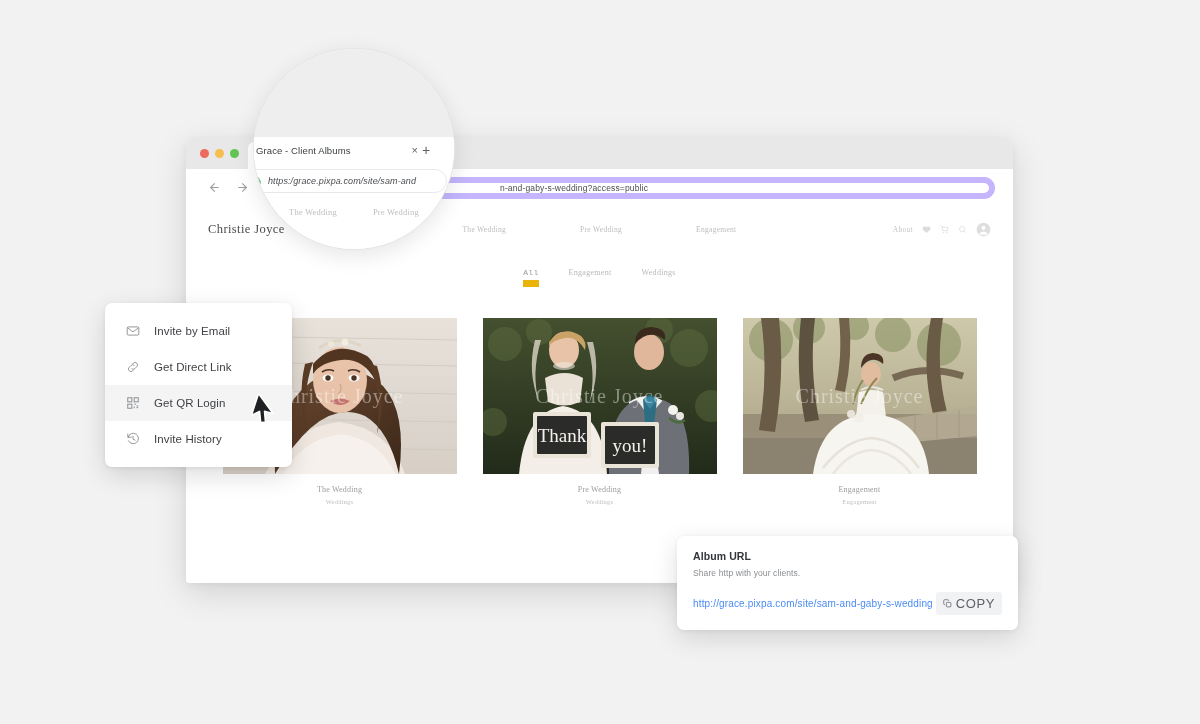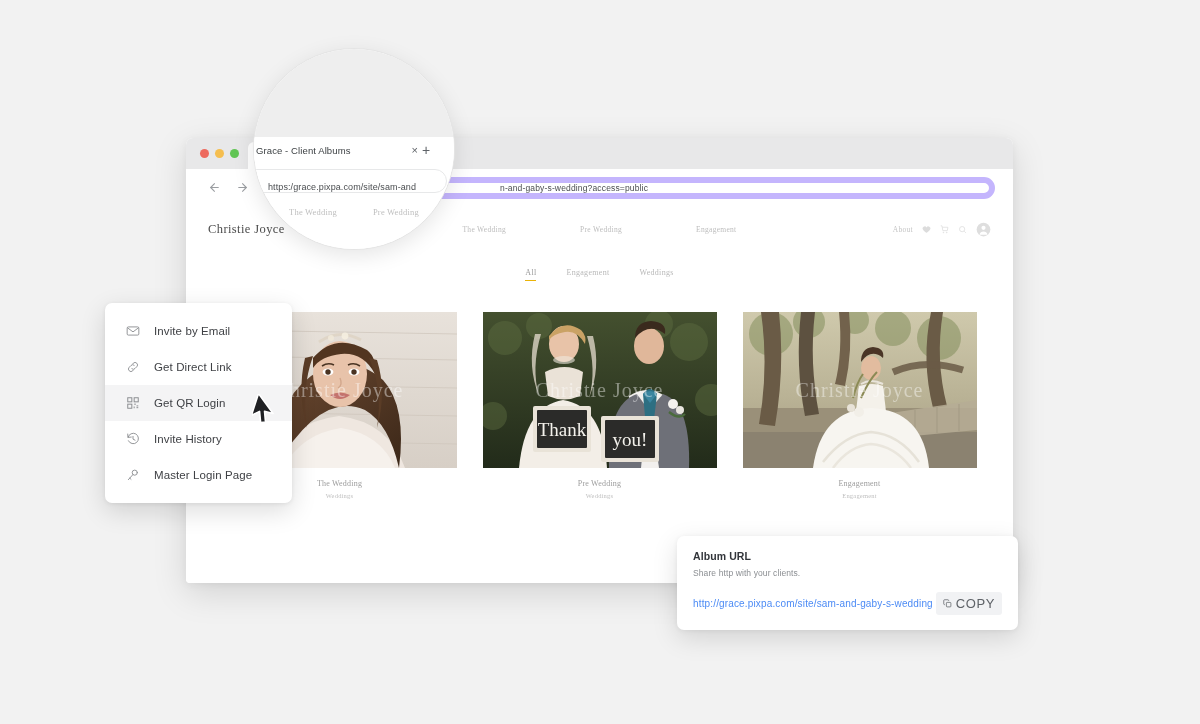--- a/index.html
+++ b/index.html
@@ -179,21 +179,22 @@
   }
   #album-filters .filter {
     font-family: "Liberation Serif", serif;
     font-size: 8px;
     color: #b9b9b9;
     letter-spacing: 0.3px;
     padding-bottom: 3px;
   }
   #album-filters .filter.active {
     color: #9a9a9a;
-    border-bottom: 1px solid #eab308;
+    border-bottom: 7px solid #eab308;
+    font-family: Liberation Mono, monospace;
   }
 
   #album-grid {
     display: flex;
     justify-content: center;
     gap: 26px;
     margin-top: 31px;
   }
   .album-card { width: 234px; }
   .album-thumb {
@@ -391,24 +392,25 @@
   }
   #mag-omnibox {
     position: absolute;
     left: -12px;
     top: 120px;
     width: 205px;
     height: 24px;
     border: 1px solid #e7e8e9;
     border-radius: 13px;
     display: flex;
-    align-items: flex-end;
+    align-items: center;
     padding: 0 10px;
     box-sizing: border-box;
     background: #fff;
+    font-style: italic;
   }
   #mag-omnibox .mo-url {
     font-size: 9px;
     color: #4a4d50;
     white-space: nowrap;
     margin-left: 6px;
     letter-spacing: 0.1px;
   }
   .lock-ico { color: #1a9e4b; display: flex; align-items: center; }
   #mag-nav {
@@ -727,30 +729,20 @@
     <span class="mi-icon">
       <svg width="14" height="14" viewBox="0 0 24 24" fill="none" stroke="currentColor" stroke-width="1.6" stroke-linecap="round">
           <path d="M3.5 9a9 9 0 1 1 .6 6"></path>
           <polyline points="3 3.5 3.3 9.2 9 8.7"></polyline>
           <polyline points="12 7.5 12 12.2 15.5 14"></polyline>
         </svg>
     </span>
     <span class="mi-label">Invite History</span>
   </div>
 
-  <div class="menu-item">
-    <span class="mi-icon">
-      <svg width="14" height="14" viewBox="0 0 24 24" fill="none" stroke="currentColor" stroke-width="1.6" stroke-linecap="round">
-          <circle cx="15" cy="8" r="4.4"></circle>
-          <line x1="12" y1="11.2" x2="4" y2="20"></line>
-          <line x1="6.5" y1="17.4" x2="8.6" y2="19.4"></line>
-        </svg>
-    </span>
-    <span class="mi-label">Master Login Page</span>
-  </div>
 </div>
 
 <div id="cursor">
   <svg width="26" height="32" viewBox="0 0 26 32">
     <path d="M2 2 L2 25 L8.5 18.6 L13 29 L17.5 27 L13.2 17 L22 16.5 Z" fill="#1f2023" stroke="#ffffff" stroke-width="1.6" stroke-linejoin="round" transform="rotate(18 12 15)"></path>
   </svg>
 </div>
 
 <div id="album-url-popup">
   <div class="pu-title">Album URL</div>

